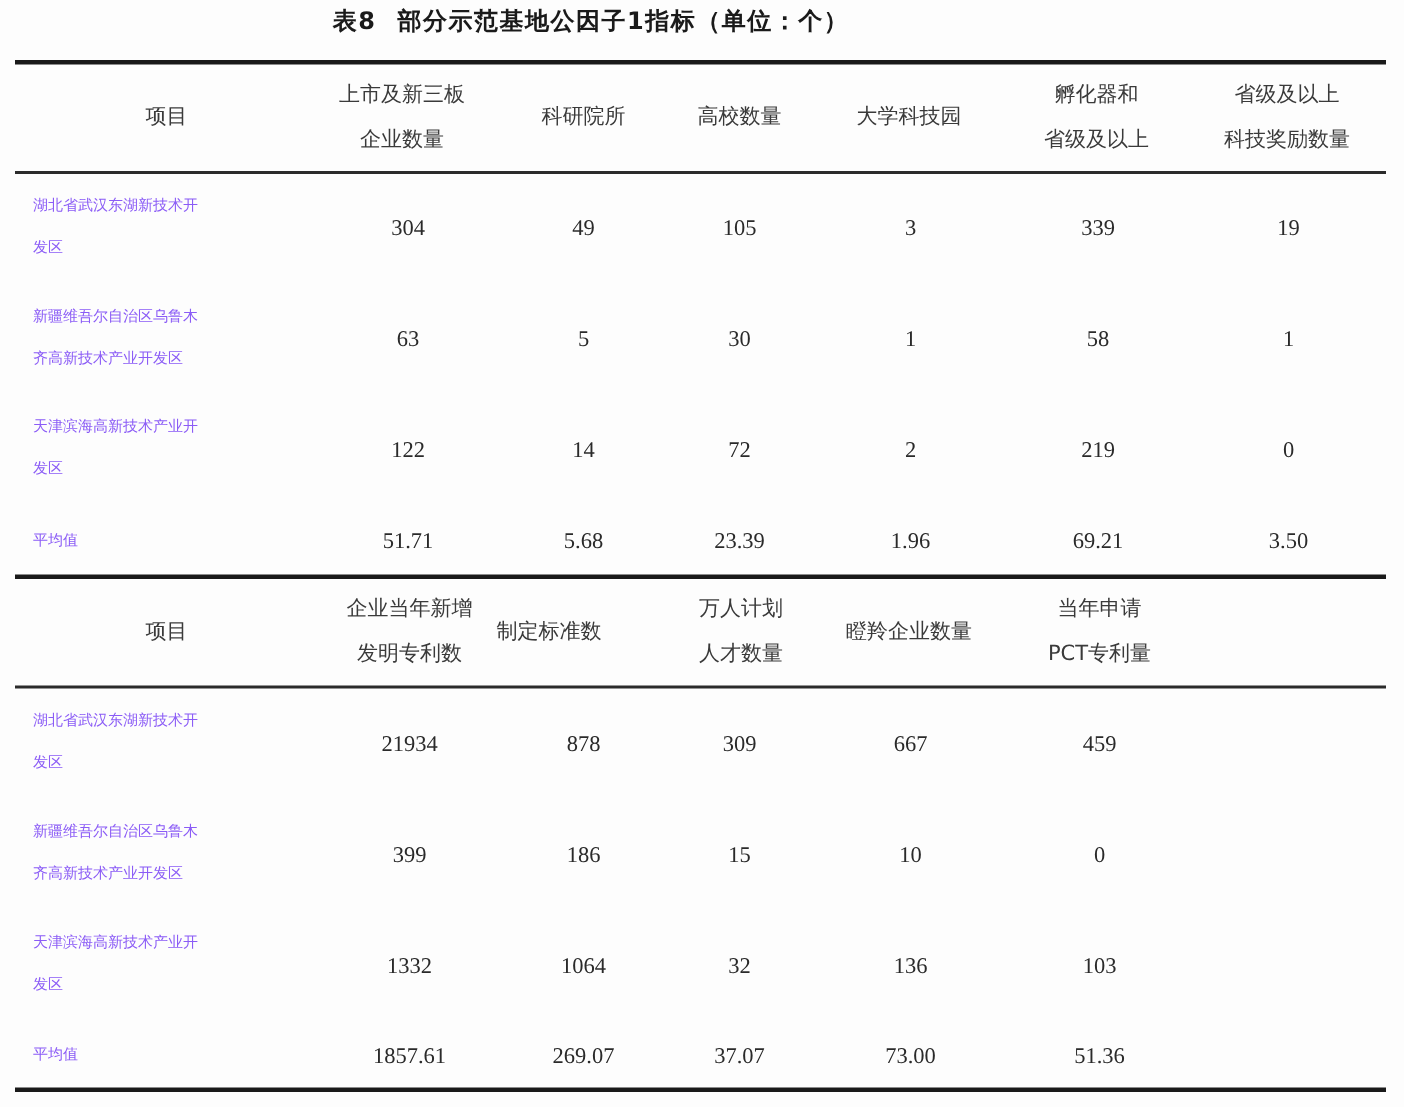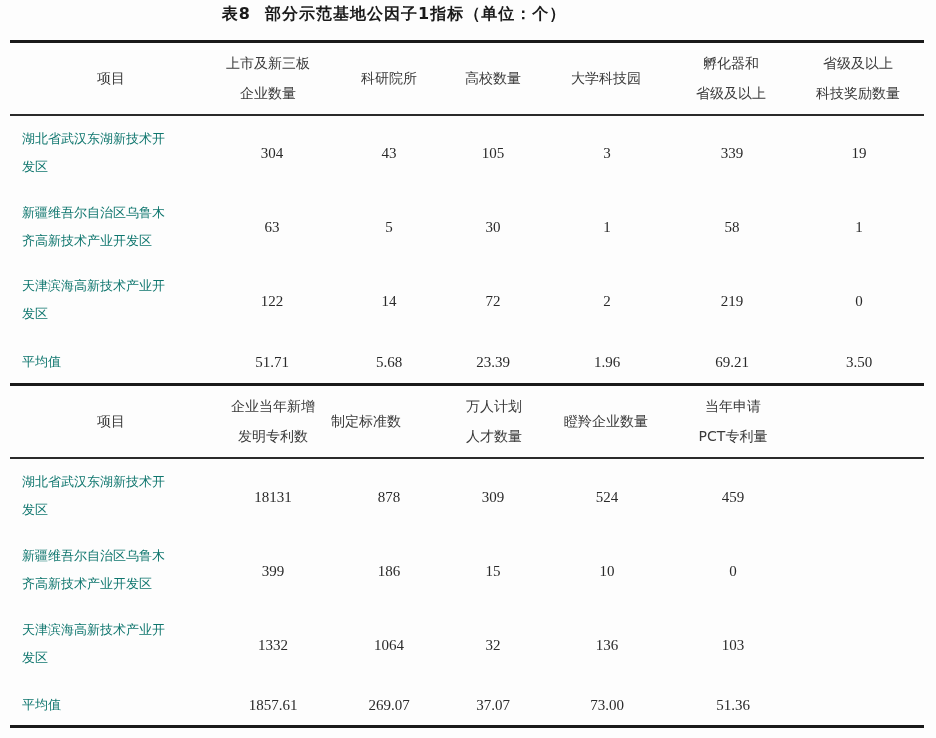--- a/index.html
+++ b/index.html
@@ -33,24 +33,24 @@
       left: 10px;
       width: 914px;
       background: #1a1a1a;
     }
     .rule.thick { height: 3px; }
     .rule.mid { height: 2px; background: #2b2b2b; }
     .rowlabel {
       position: absolute;
       left: 22px;
       width: 190px;
-      font-family: Liberation Sans, sans-serif;
-      font-size: 13px;
+      font-family: Liberation Mono, monospace;
+      font-size: 10px;
       line-height: 28px;
-      color: #0f766e;
+      color: #8b5cf6;
       white-space: normal;
     }
     .num-cell {
       position: absolute;
       font-family: Liberation Serif, serif;
       font-size: 15px;
       color: #2a2a2a;
       transform: translate(-50%, -50%);
       white-space: nowrap;
     }
@@ -104,21 +104,21 @@
     <div>科技奖励数量</div>
   </div>
 </div>
 
 <div>
   <div class="rowlabel" style="top:125px">
     <div>湖北省武汉东湖新技术开</div>
     <div>发区</div>
   </div>
   <div class="num-cell" style="left:272px; top:153px">304</div>
-  <div class="num-cell" style="left:389px; top:153px">43</div>
+  <div class="num-cell" style="left:389px; top:153px">49</div>
   <div class="num-cell" style="left:493px; top:153px">105</div>
   <div class="num-cell" style="left:607px; top:153px">3</div>
   <div class="num-cell" style="left:732px; top:153px">339</div>
   <div class="num-cell" style="left:859px; top:153px">19</div>
 </div>
 
 <div>
   <div class="rowlabel" style="top:199px">
     <div>新疆维吾尔自治区乌鲁木</div>
     <div>齐高新技术产业开发区</div>
@@ -178,24 +178,24 @@
     <div>当年申请</div>
     <div>PCT专利量</div>
   </div>
 </div>
 
 <div>
   <div class="rowlabel" style="top:468px">
     <div>湖北省武汉东湖新技术开</div>
     <div>发区</div>
   </div>
-  <div class="num-cell" style="left:273px; top:497px">18131</div>
+  <div class="num-cell" style="left:273px; top:497px">21934</div>
   <div class="num-cell" style="left:389px; top:497px">878</div>
   <div class="num-cell" style="left:493px; top:497px">309</div>
-  <div class="num-cell" style="left:607px; top:497px">524</div>
+  <div class="num-cell" style="left:607px; top:497px">667</div>
   <div class="num-cell" style="left:733px; top:497px">459</div>
 </div>
 <div>
   <div class="rowlabel" style="top:542px">
     <div>新疆维吾尔自治区乌鲁木</div>
     <div>齐高新技术产业开发区</div>
   </div>
   <div class="num-cell" style="left:273px; top:571px">399</div>
   <div class="num-cell" style="left:389px; top:571px">186</div>
   <div class="num-cell" style="left:493px; top:571px">15</div>

